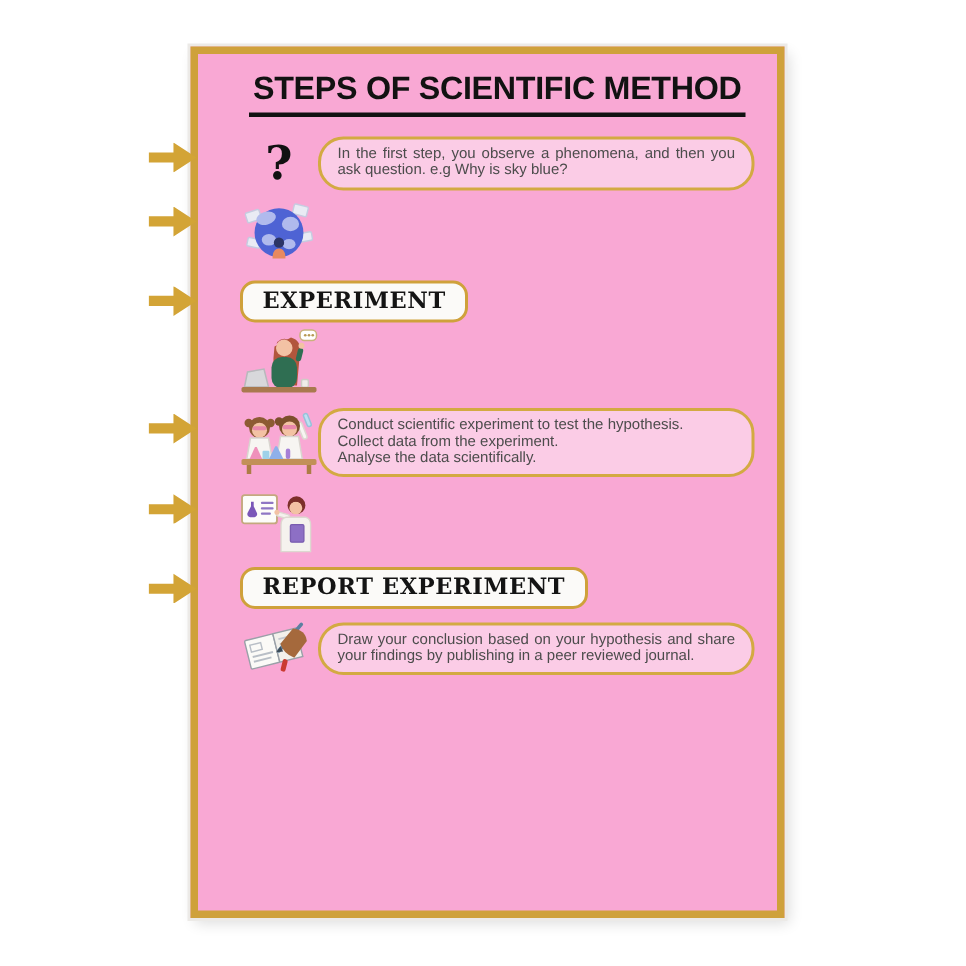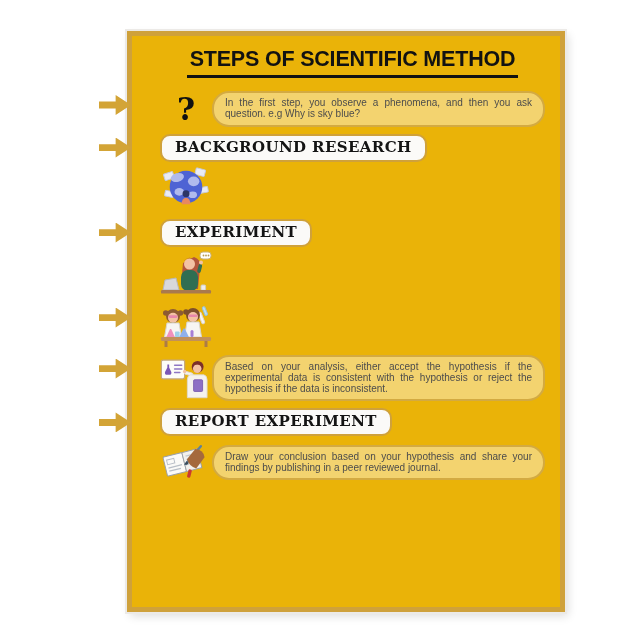--- a/index.html
+++ b/index.html
@@ -4,23 +4,23 @@
 <style>
   html,body{margin:0;padding:0;}
   body{
     width:644px;height:644px;
     background:#ffffff;
     font-family:"Liberation Sans", sans-serif;
     position:relative;overflow:hidden;
   }
   .poster{
     position:absolute;left:127px;top:31px;
-    width:438px;height:581px;
+    width:396px;height:581px;
     box-sizing:border-box;
-    background:#eab308;
+    background:#f9a8d4;
     border:5px solid #cfa13b;
     box-shadow:0 0 0 2px #eceae7, 3px 4px 9px rgba(0,0,0,0.14);
   }
   .poster-content{
     position:relative;
     box-sizing:border-box;
     height:100%;
     padding:9px 15px 4px 28px;
   }
   .title-row{text-align:center;margin:2px 0 13px 0;}
@@ -109,21 +109,20 @@
           <div class="qmark">?</div>
         </div>
         <div class="bubble">
           <p>In the first step, you observe a phenomena, and then you ask question.  e.g Why is sky blue?</p>
         </div>
       </div>
     </section>
 
     <section class="step">
       <span class="step-arrow"></span>
-      <div class="step-header">BACKGROUND RESEARCH</div>
       <div class="step-body">
         <div class="icon-cell">
           <svg width="46" height="46" viewBox="0 0 48 48">
             <rect x="1" y="7" width="10" height="7" rx="1" fill="#e9ebf4" stroke="#c6cbe0" transform="rotate(-18 6 10)"></rect>
             <rect x="34" y="3" width="10" height="7" rx="1" fill="#e9ebf4" stroke="#c6cbe0" transform="rotate(14 39 6)"></rect>
             <rect x="38" y="22" width="9" height="6" rx="1" fill="#e9ebf4" stroke="#c6cbe0" transform="rotate(-10 42 25)"></rect>
             <rect x="2" y="26" width="9" height="6" rx="1" fill="#e9ebf4" stroke="#c6cbe0" transform="rotate(12 6 29)"></rect>
             <circle cx="24" cy="22" r="17" fill="#4e63d4"></circle>
             <ellipse cx="15" cy="12" rx="7" ry="4.5" fill="#b0baed" transform="rotate(-15 15 12)"></ellipse>
             <ellipse cx="32" cy="16" rx="6" ry="5" fill="#b0baed"></ellipse>
@@ -180,20 +179,25 @@
             <path d="M27 18 L39 18 L41.5 33 L24.5 33 Z" fill="#f7f5f2" stroke="#d9d5cf"></path>
             <path d="M10 25 l-3.6 8 h8.4 l-3.6-8 z" fill="#ef91bb"></path>
             <rect x="15" y="27.5" width="4.6" height="5.5" rx="0.8" fill="#9ed1e8"></rect>
             <path d="M23.5 24.5 l-4.2 8.5 h9.6 l-4.2-8.5 z" fill="#8fb0ea"></path>
             <rect x="30.5" y="26" width="3" height="7" rx="1.5" fill="#a67fd6"></rect>
             <rect x="1" y="33" width="50" height="4" rx="1.2" fill="#c29058"></rect>
             <rect x="4.5" y="37" width="3" height="6" fill="#ad7c46"></rect>
             <rect x="44.5" y="37" width="3" height="6" fill="#ad7c46"></rect>
           </svg>
         </div>
+        <div class="bubble">
+          <p>Conduct scientific experiment to test the hypothesis.
+Collect data from the experiment.
+Analyse the data scientifically.</p>
+        </div>
       </div>
     </section>
 
     <section class="step">
       <span class="step-arrow"></span>
       <div class="step-body">
         <div class="icon-cell">
           <svg width="58" height="46" viewBox="0 0 58 46">
             <rect x="1.5" y="3" width="26" height="21" rx="2" fill="#fdfcf9" stroke="#c4a87e" stroke-width="1.4"></rect>
             <path d="M8.2 8 v3.2 l-2.6 5.2 a2.2 2.2 0 0 0 2 3 h3 a2.2 2.2 0 0 0 2-3 L10.2 11.2 V8 z" fill="#7b57b8"></path>
@@ -201,23 +205,20 @@
             <rect x="15.5" y="12" width="9.5" height="1.7" rx="0.8" fill="#8f76c4"></rect>
             <rect x="15.5" y="16" width="7.5" height="1.7" rx="0.8" fill="#8f76c4"></rect>
             <circle cx="42" cy="10.5" r="6.6" fill="#7c2f2a"></circle>
             <circle cx="41.5" cy="12.5" r="4.8" fill="#f3c2a4"></circle>
             <path d="M36.7 11.5 a5 5 0 0 1 9.6 0 l0.8-2.5 q-5.6-6-11.2 0 z" fill="#7c2f2a"></path>
             <rect x="27" y="16.5" width="10" height="3.2" rx="1.6" fill="#f5f2ee" stroke="#ddd8d0" transform="rotate(16 32 18)"></rect>
             <circle cx="27.5" cy="15.8" r="1.9" fill="#f3c2a4"></circle>
             <path d="M34 19.5 h15 q3.5 1 3.5 5.5 V45 h-22 V25 q0-4.5 3.5-5.5 z" fill="#f5f2ee" stroke="#ddd8d0"></path>
             <rect x="37.5" y="25" width="10" height="13" rx="1" fill="#8d6fc5" stroke="#7a5cb0"></rect>
           </svg>
-        </div>
-        <div class="bubble">
-          <p>Based on your analysis, either accept the hypothesis if the experimental data is consistent with the hypothesis or reject the hypothesis if the data is inconsistent.</p>
         </div>
       </div>
     </section>
 
     <section class="step">
       <span class="step-arrow"></span>
       <div class="step-header">REPORT EXPERIMENT</div>
       <div class="step-body">
         <div class="icon-cell">
           <svg width="56" height="44" viewBox="0 0 56 44">

